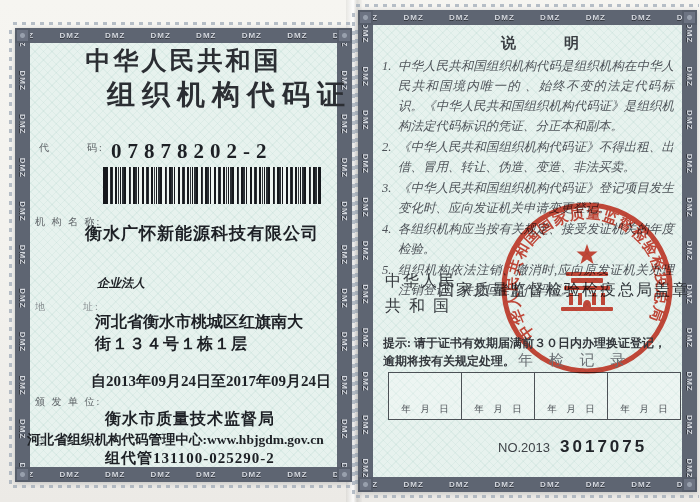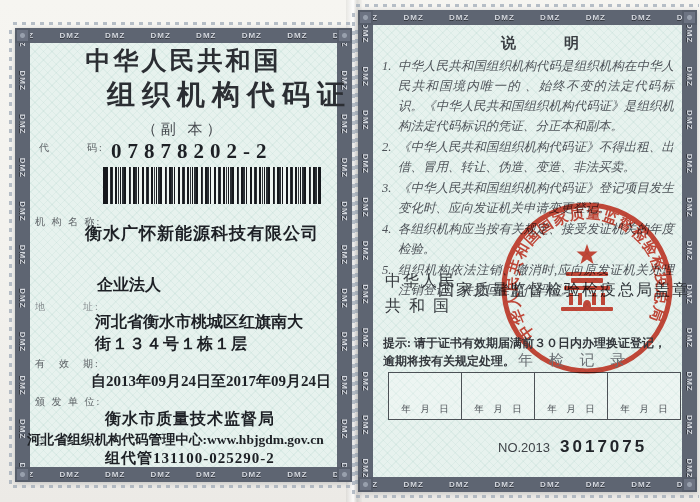--- a/index.html
+++ b/index.html
@@ -72,21 +72,21 @@
   .code-val { left:96px; top:111px; font-size:21px; letter-spacing:6px; }
   .barcode {
     left:88px; top:139px; width:218px; height:37px; z-index:2;
     background:
       repeating-linear-gradient(90deg,#15181c 0 2px,transparent 2px 5px,#15181c 5px 6px,transparent 6px 9px),
       repeating-linear-gradient(90deg,rgba(20,24,30,.85) 0 1px,transparent 1px 4px,rgba(20,24,30,.9) 4px 7px,transparent 7px 12px),
       #eef4f1;
     border-left:3px solid #15181c; border-right:3px solid #15181c;
   }
   .org-name  { left:70px;  top:194px; font-size:17px; letter-spacing:1px; }
-  .org-type  { left:82px;  top:247px; font-size:16px; }
+  .org-type  { left:82px;  top:247px; font-size:12px;font-style:italic; }
   .legal-rep { left:16px;  top:262px; font-size:16px; }
   .addr1     { left:80px;  top:284px; font-size:16px; }
   .addr2     { left:80px;  top:306px; font-size:16px; letter-spacing:1px; }
   .validity  { left:76px;  top:344px; font-size:15px; }
   .issuer    { left:90px;  top:381px; font-size:16px; letter-spacing:1px; }
   .registry  { left:12px;  top:403px; font-size:13.5px; }
   .regno     { left:90px;  top:421px; font-size:15px; letter-spacing:1px; }
   
   .instr-title { left:0; right:0; top:24px; text-align:center; font-size:15px; font-weight:700;
                  letter-spacing:6px; color:#3a3e43;padding-left:31px; }
@@ -134,36 +134,34 @@
   <div class="band band-right">
       <span>DMZ DMZ DMZ DMZ DMZ DMZ DMZ DMZ DMZ DMZ DMZ</span>
     </div>
   <div class="corner c-tl"></div>
   <div class="corner c-tr"></div>
   <div class="corner c-bl"></div>
   <div class="corner c-br"></div>
 
   <div class="abs title1">中华人民共和国</div>
   <div class="abs title2">组织机构代码证</div>
-  <div class="abs subtitle">（副 本）</div>
 
   <div class="abs lbl" style="left:24px;top:113px;">代　　　码:</div>
   <div class="abs val code-val">07878202-2</div>
   <div class="abs barcode"></div>
 
   <div class="abs lbl" style="left:20px;top:187px;">机 构 名 称:</div>
   <div class="abs val org-name">衡水广怀新能源科技有限公司</div>
 
   <div class="abs val org-type">企业法人</div>
 
   <div class="abs lbl lbl-faint" style="left:20px;top:272px;">地　　　址:</div>
   <div class="abs val addr1">河北省衡水市桃城区红旗南大</div>
   <div class="abs val addr2">街１３４号１栋１层</div>
 
-  <div class="abs lbl" style="left:20px;top:329px;">有　效　期:</div>
   <div class="abs val validity">自2013年09月24日至2017年09月24日</div>
 
   <div class="abs lbl" style="left:20px;top:367px;">颁 发 单 位:</div>
   <div class="abs val issuer">衡水市质量技术监督局</div>
 
   <div class="abs lbl lbl-faint" style="left:20px;top:407px;">登　记　号:</div>
   <div class="abs val registry">河北省组织机构代码管理中心:www.hbjgdm.gov.cn</div>
   <div class="abs val regno">组代管131100-025290-2</div>
 </div>
 

